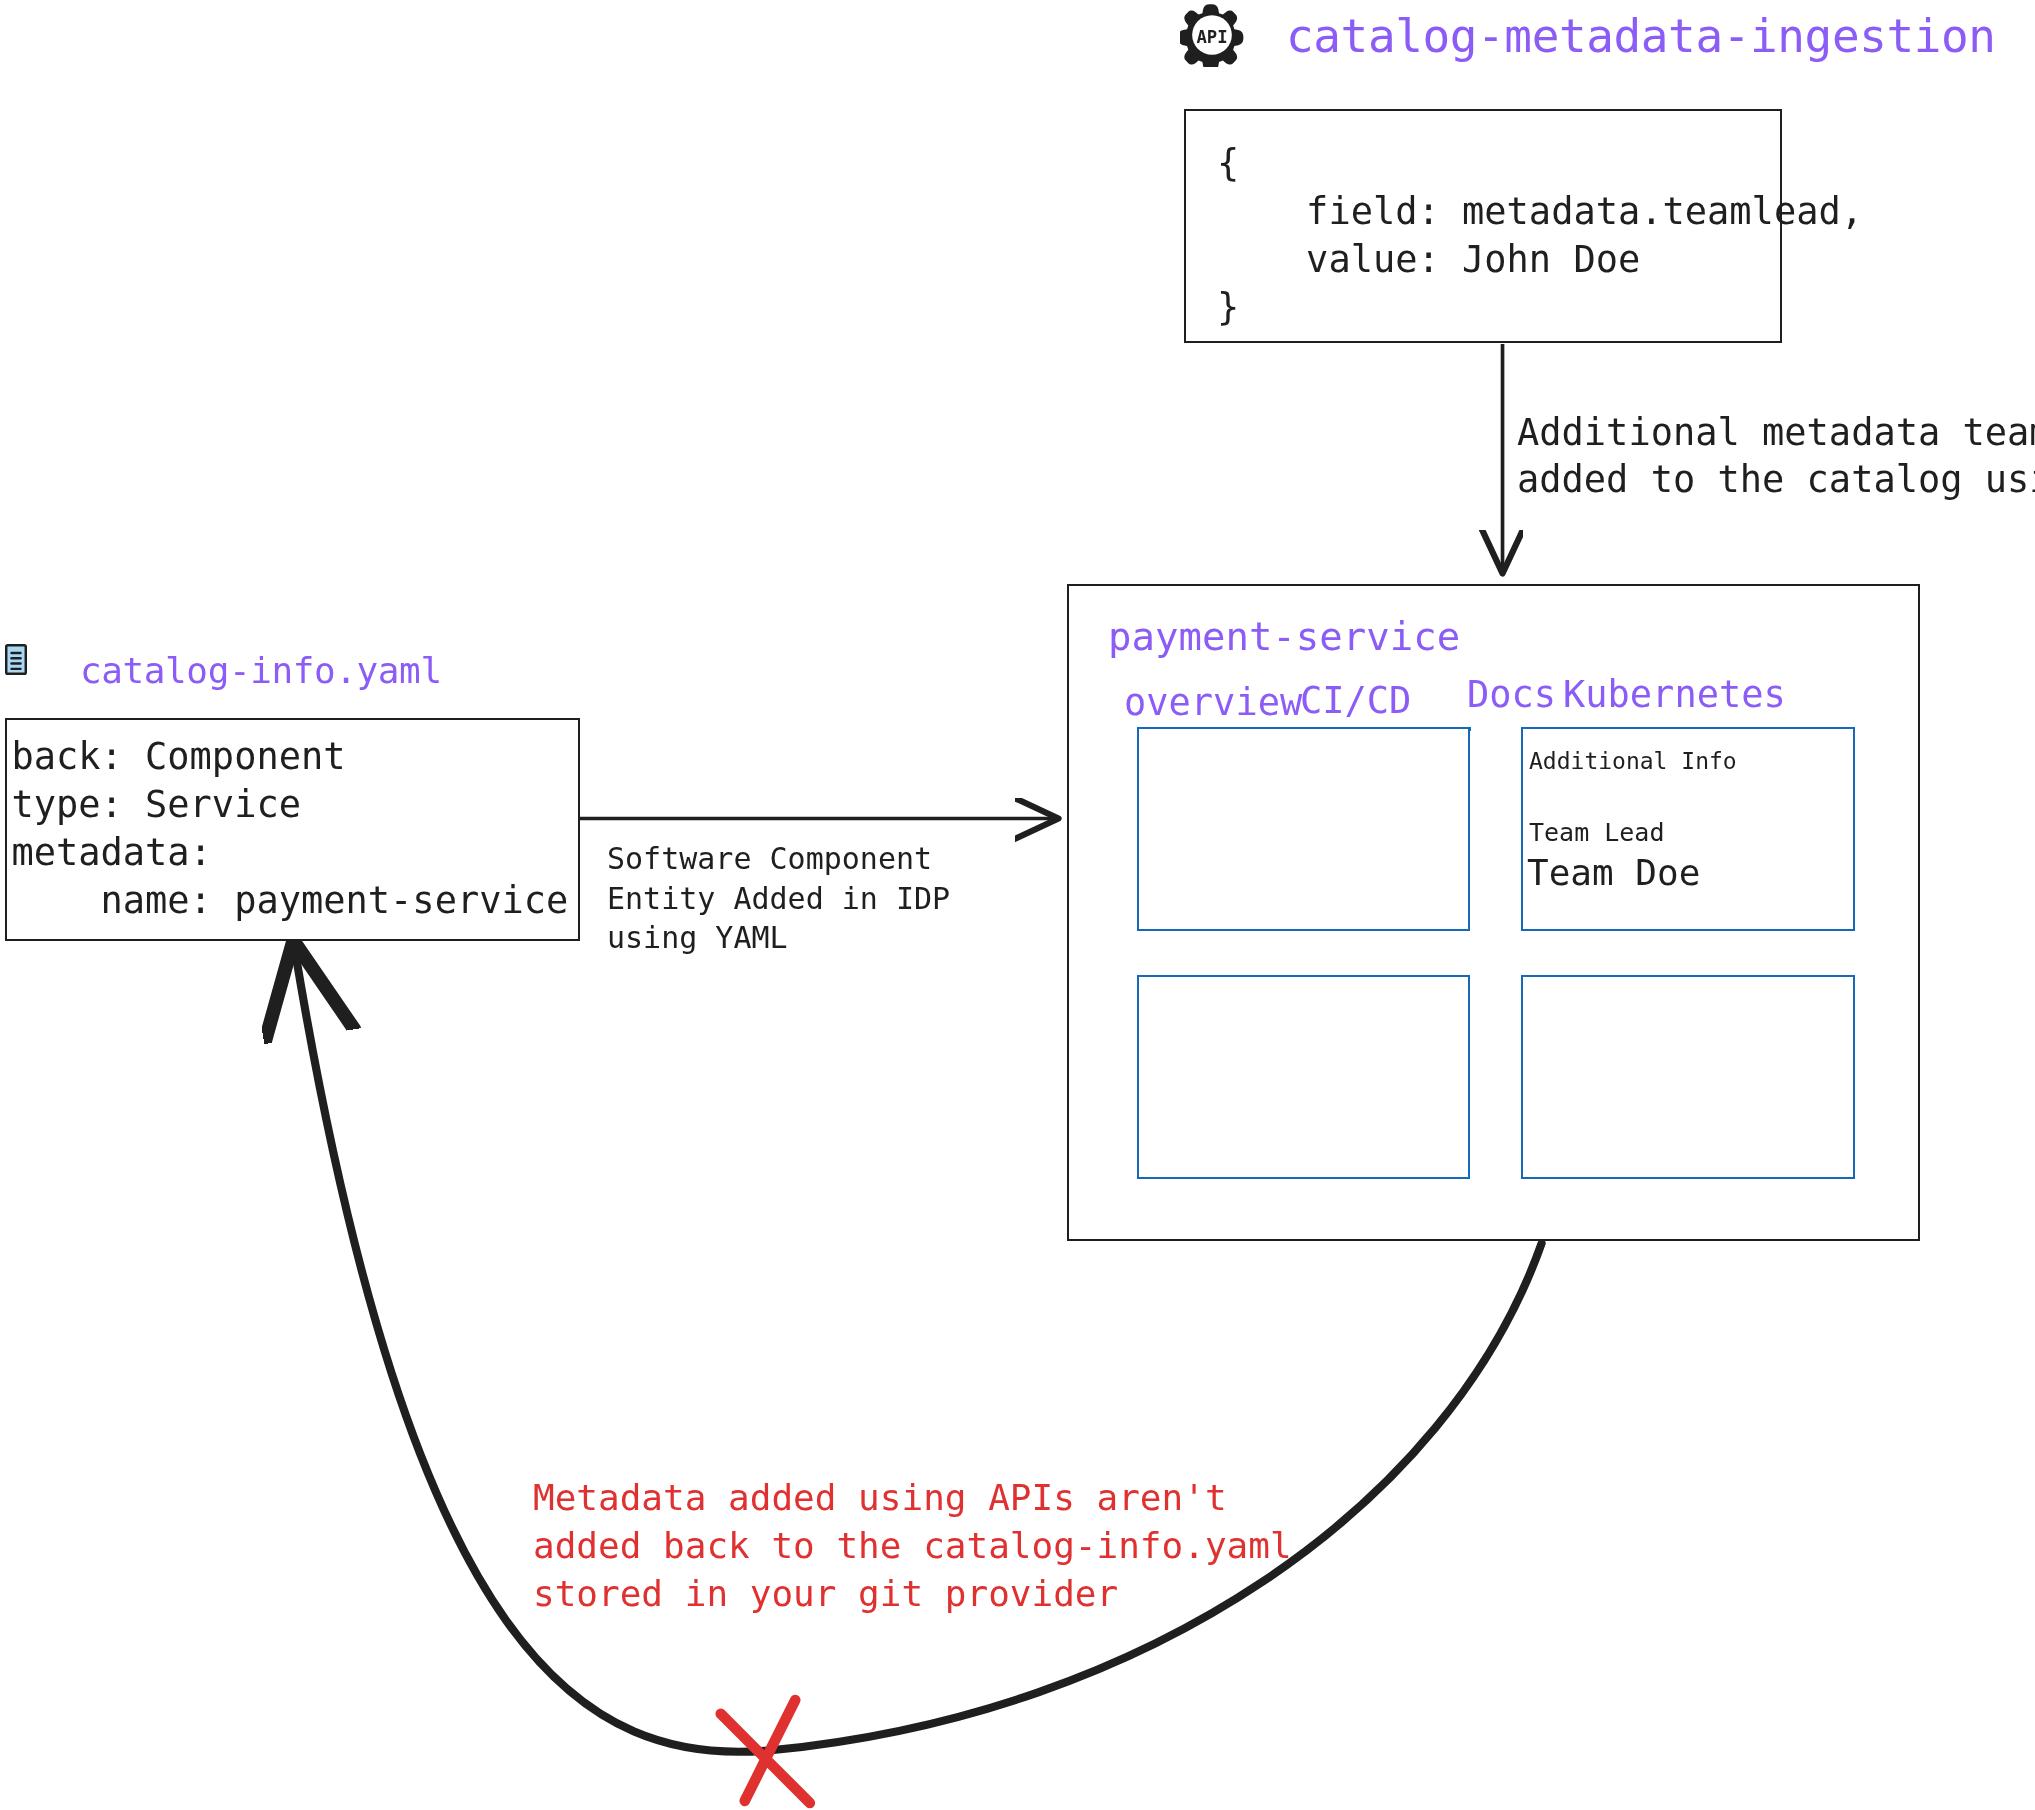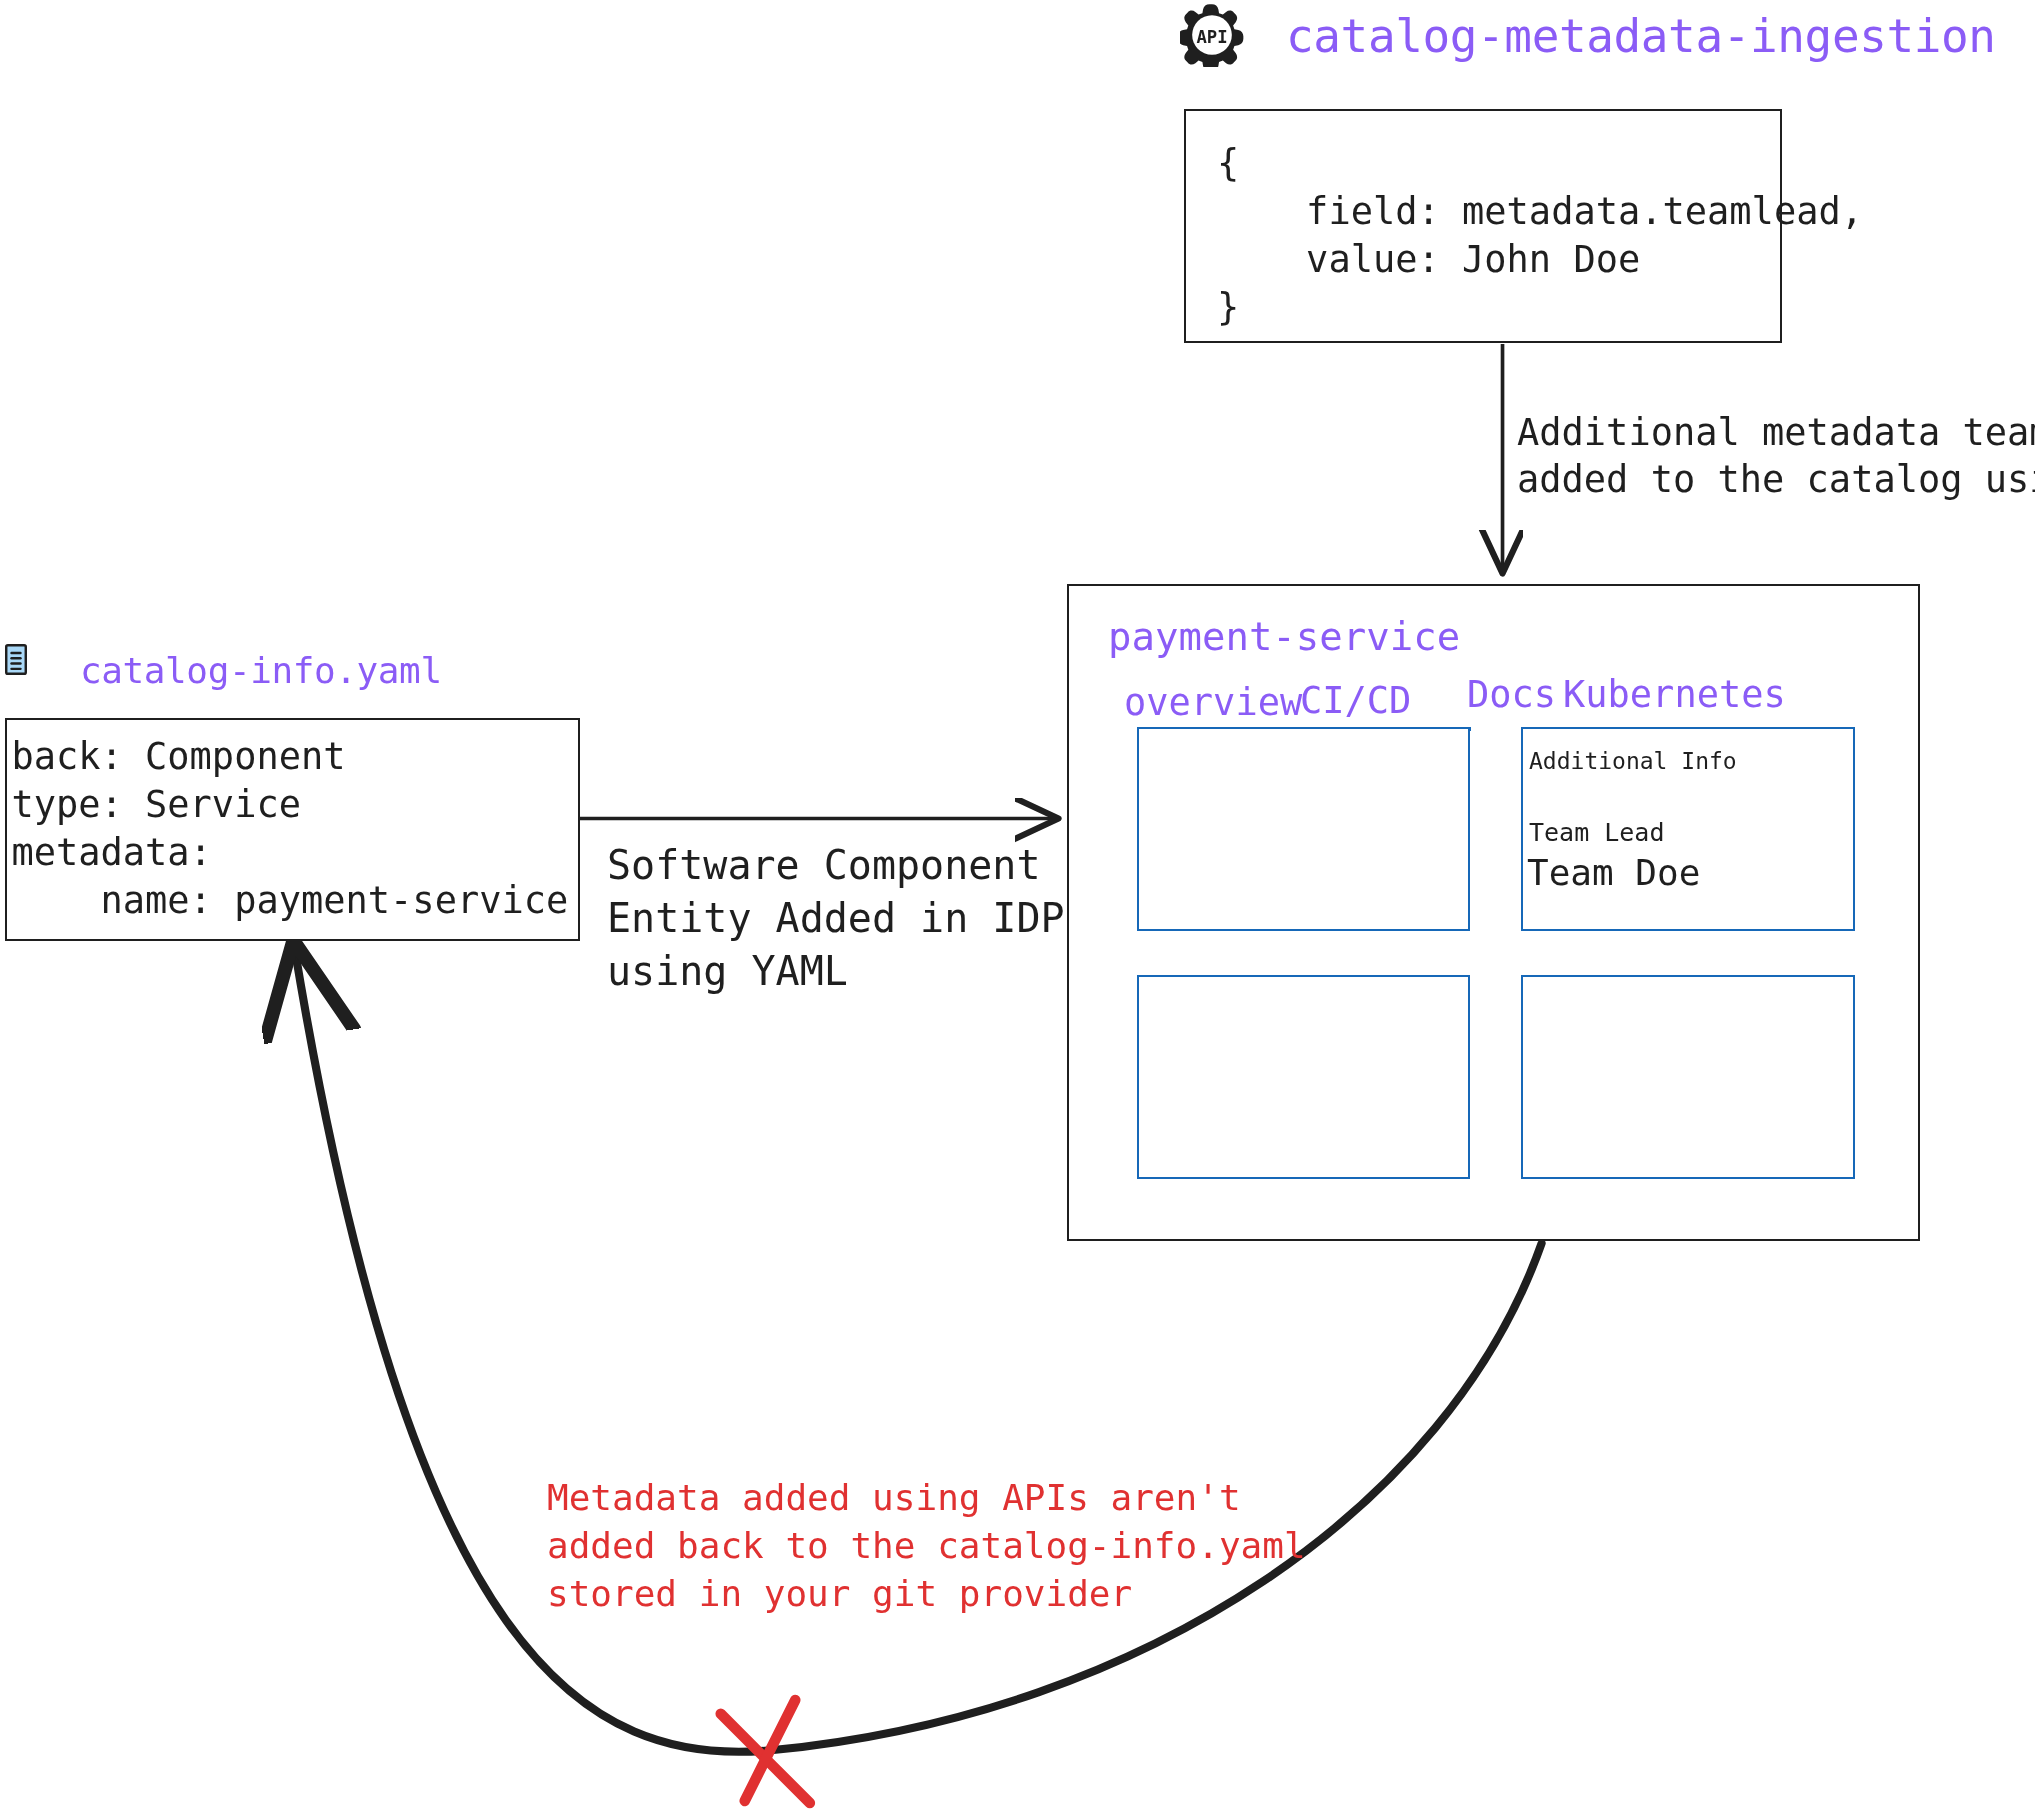--- a/index.html
+++ b/index.html
@@ -19,23 +19,23 @@
 
   .title-api{position:absolute;left:1286px;top:9px;font-size:46px;letter-spacing:-0.4px;}
   .title-yaml{position:absolute;left:80px;top:650px;font-size:36px;letter-spacing:-0.4px;}
 
   .json-code{position:absolute;left:1217px;top:140px;font-size:37px;line-height:1.30;}
 
   .arrow-note{position:absolute;left:1517px;top:409px;font-size:37px;line-height:1.28;}
 
   .yaml-code{position:absolute;left:11.4px;top:733px;font-size:37px;line-height:1.30;}
 
-  .flow-note{position:absolute;left:607px;top:839px;font-size:40px;line-height:1.32;}
+  .flow-note{position:absolute;left:607px;top:839px;font-size:30px;line-height:1.32;}
 
-  .red-note{position:absolute;left:547px;top:1474px;font-size:36px;line-height:1.33;}
+  .red-note{position:absolute;left:533px;top:1474px;font-size:36px;line-height:1.33;}
 
   
   .panel{position:absolute;left:1067px;top:584px;width:853px;height:657px;}
   .panel-title{position:absolute;left:39px;top:28px;font-size:39px;}
   .tabs{position:absolute;left:36px;top:93px;width:782px;height:45px;}
   .tab{position:absolute;font-size:37px;}
   .tab-overview{left:19px;top:2.4px;}
   .tab-cicd{left:195px;top:0px;}
   .tab-docs{left:330px;top:-5.7px;margin-left:32px;}
   .tab-kubernetes{left:458px;top:-5.7px;text-align:center;}

